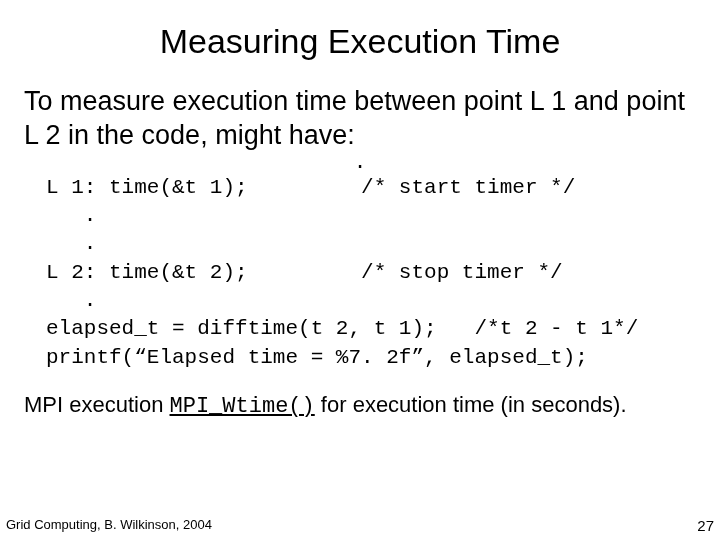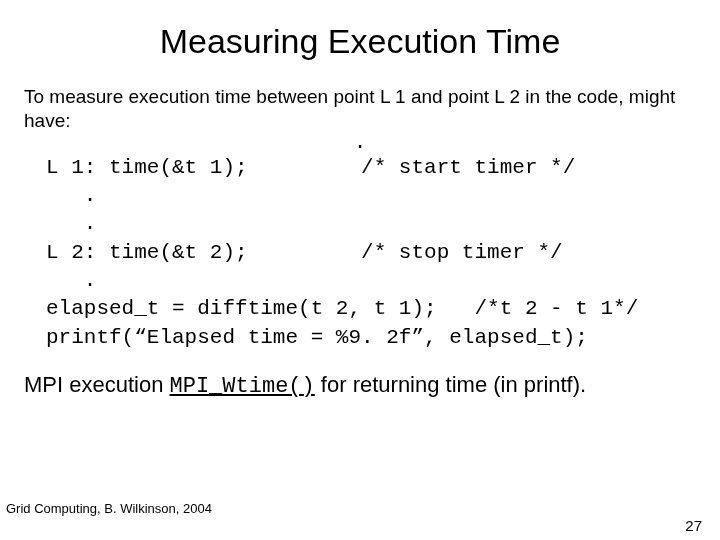--- a/index.html
+++ b/index.html
@@ -19,21 +19,21 @@
     box-sizing: border-box;
   }
   .title {
     text-align: center;
     font-size: 34px;
     font-weight: 400;
     padding-top: 22px;
     padding-bottom: 6px;
   }
   .intro {
-    font-size: 19px;
+    font-size: 27px;
     line-height: 1.25;
     padding: 18px 24px 0 24px;
   }
   .code {
     font-family: "Courier New", Courier, monospace;
     font-size: 21px;
     white-space: pre;
     line-height: 1.35;
     padding: 0 0 0 46px;
   }
@@ -48,26 +48,26 @@
     font-size: 22px;
     padding: 20px 24px 0 24px;
   }
   .mono {
     font-family: "Courier New", Courier, monospace;
     text-decoration: underline;
   }
   .footer-left {
     position: absolute;
     left: 6px;
-    bottom: 24px;
+    bottom: 8px;
     font-size: 13px;
   }
   .footer-right {
     position: absolute;
-    right: 18px;
+    right: 6px;
     bottom: 6px;
     font-size: 15px;
   }
 </style>
 </head>
 <body>
 
 <div class="slide">
 
   <div class="title">Measuring Execution Time</div>
@@ -75,22 +75,22 @@
   <div class="intro">To measure execution time between point L 1 and point L 2 in the code, might have:</div>
 
   <div class="dot-center">.</div>
 
   <div class="code"><span>L 1: time(&amp;t 1);         /* start timer */</span>
 <span>   .</span>
 <span>   .</span>
 <span>L 2: time(&amp;t 2);         /* stop timer */</span>
 <span>   .</span>
 <span>elapsed_t = difftime(t 2, t 1);   /*t 2 - t 1*/</span>
-<span>printf(“Elapsed time = %9. 2f”, elapsed_t);</span></div>
+<span>printf(“Elapsed time = %7. 2f”, elapsed_t);</span></div>
 
   <div class="outro">
-    <span>MPI execution </span><span class="mono">MPI_Wtime()</span><span> for returning time (in printf).</span>
+    <span>MPI execution </span><span class="mono">MPI_Wtime()</span><span> for execution time (in seconds).</span>
   </div>
 
   <div class="footer-left">Grid Computing, B. Wilkinson, 2004</div>
   <div class="footer-right">27</div>
 
 </div>
 
 </body></html>

